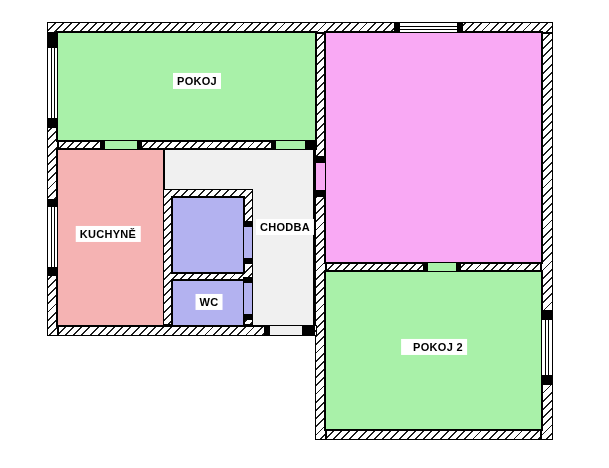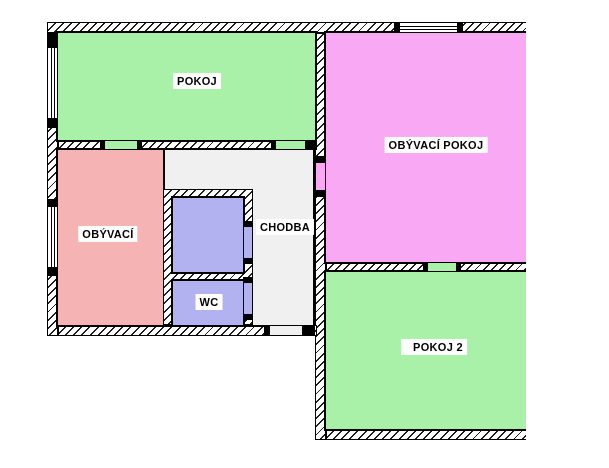--- a/index.html
+++ b/index.html
@@ -1,17 +1,17 @@
 <!DOCTYPE html>
 <html><head>
 <meta charset="utf-8">
 <style>
   html,body{margin:0;padding:0;background:#ffffff;}
   .plan{
-    position:relative;width:526px;height:468px;background:#ffffff;overflow:hidden;
+    position:relative;width:609px;height:468px;background:#ffffff;overflow:hidden;
     font-family:"Liberation Sans",sans-serif;
   }
   .plan *{box-sizing:border-box;}
   .wall{
     position:absolute;border:1px solid #000;
     background:repeating-linear-gradient(135deg,#ffffff 0px,#ffffff 4.5px,#1c1c1c 4.5px,#1c1c1c 5.8px);
   }
   .block{
     position:absolute;border:1.5px solid #000;
     background:repeating-linear-gradient(135deg,#ffffff 0px,#ffffff 4.5px,#1c1c1c 4.5px,#1c1c1c 5.8px);
@@ -97,19 +97,18 @@
   <div class="cap" style="left:47px;top:33px;width:11px;height:15px;"></div>
   <div class="cap" style="left:47px;top:118px;width:11px;height:10px;"></div>
   <div class="cap" style="left:47px;top:199px;width:11px;height:8px;"></div>
   <div class="cap" style="left:47px;top:267px;width:11px;height:9px;"></div>
   <div class="cap" style="left:394px;top:22px;width:6px;height:11px;"></div>
   <div class="cap" style="left:457px;top:22px;width:6px;height:11px;"></div>
   <div class="cap" style="left:541px;top:310px;width:12px;height:10px;"></div>
   <div class="cap" style="left:541px;top:375px;width:12px;height:10px;"></div>
 
   <span class="label" style="left:197px;top:81px;">POKOJ</span>
-  <span class="label" style="left:436px;top:145px;">OBÝVACÍ POKOJ</span>
-  <span class="label" style="left:108px;top:234px;">OBÝVACÍ</span>
+  <span class="label" style="left:108px;top:234px;">KUCHYNĚ</span>
   <span class="label" style="left:209px;top:302px;">WC</span>
   <span class="label" style="left:285px;top:227px;">CHODBA</span>
   <span class="label" style="left:434px;top:347px;padding-left:12px;">POKOJ 2</span>
 
 </div>
 
 </body></html>

